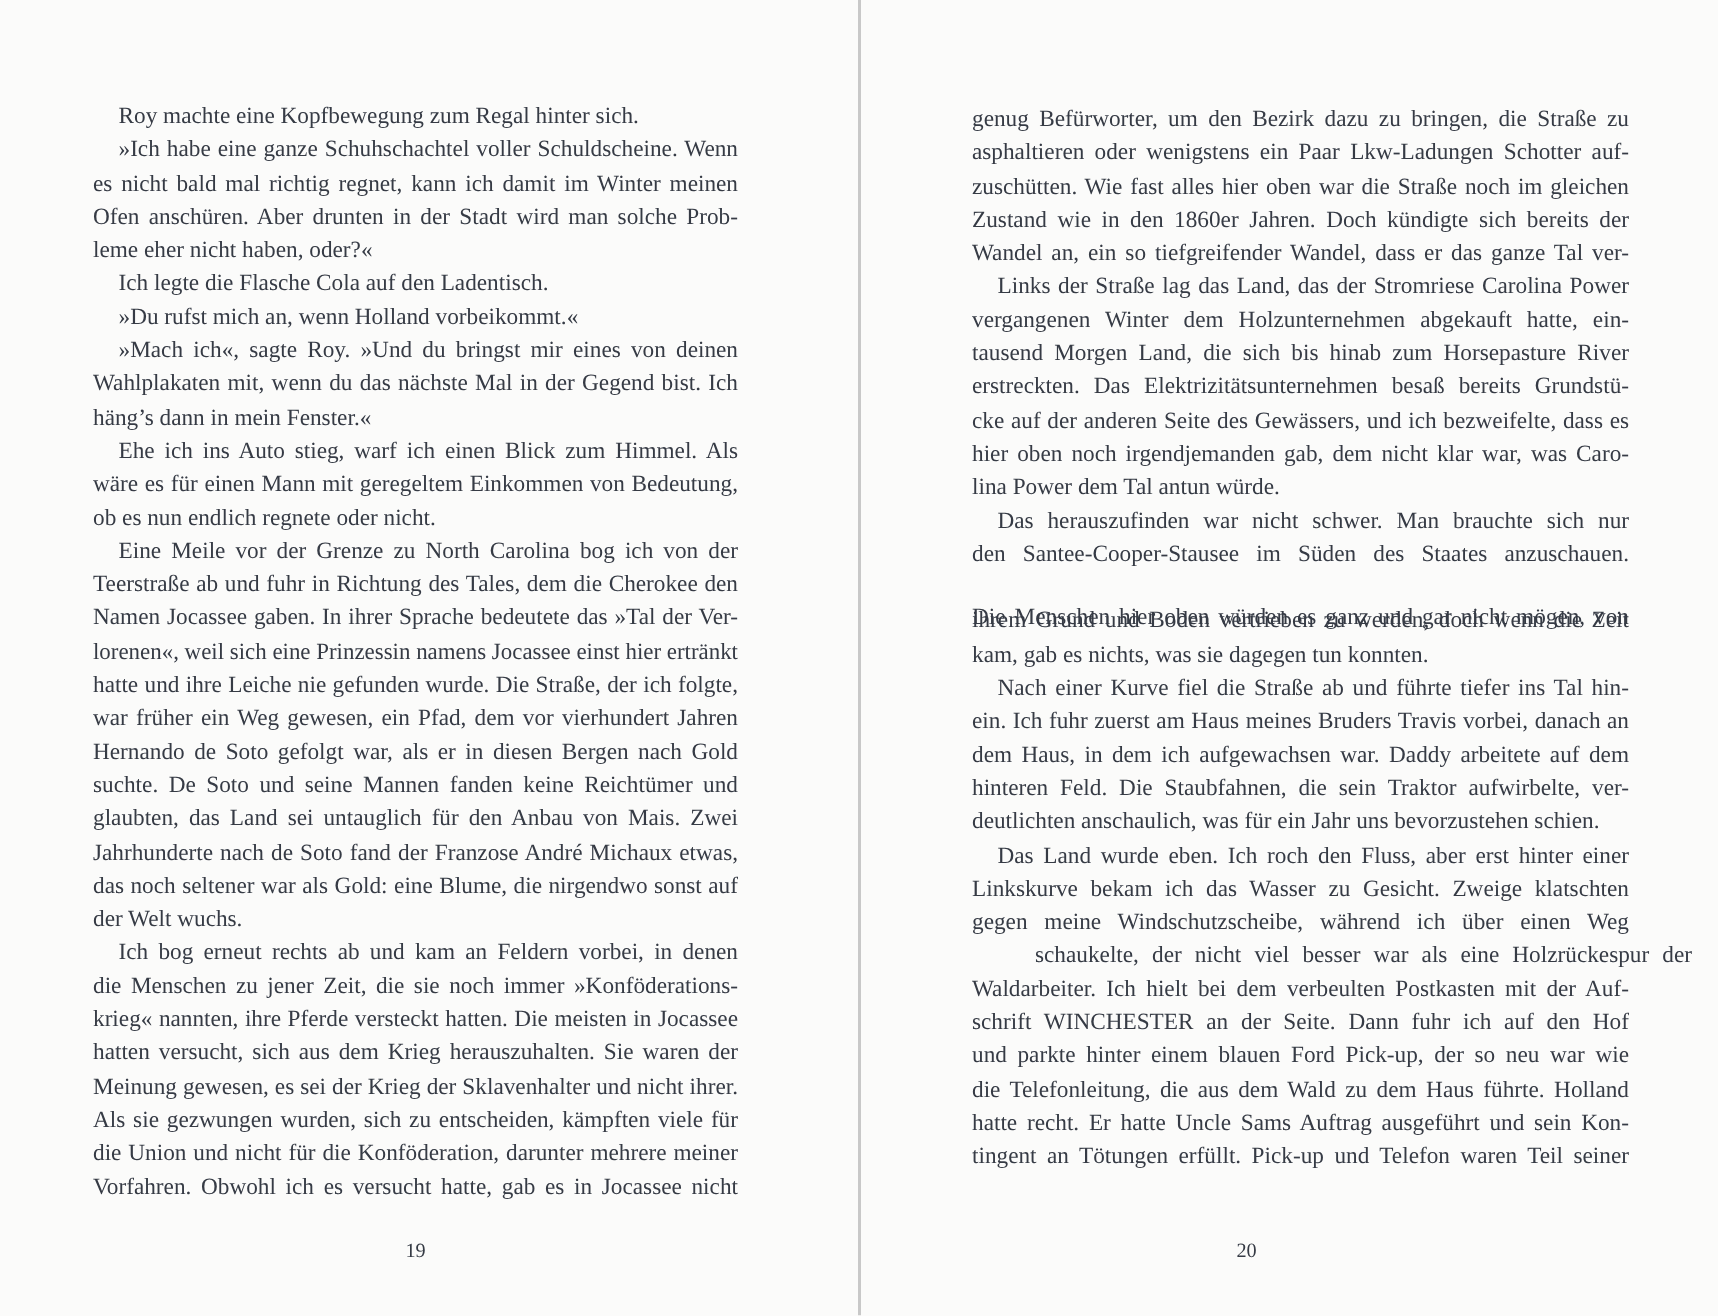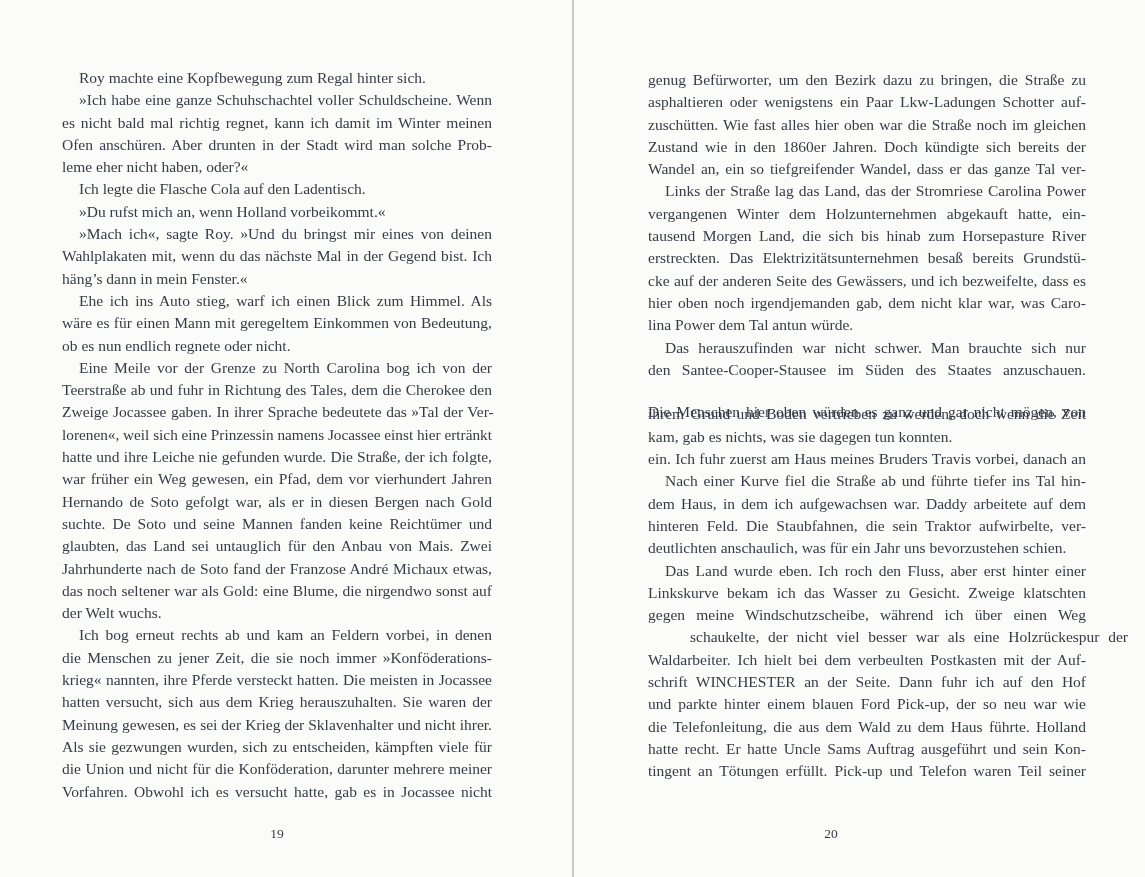--- a/index.html
+++ b/index.html
@@ -55,21 +55,21 @@
         <div class="line"><span class="ln ind">Ich legte die Flasche Cola auf den Ladentisch.</span></div>
         <div class="line"><span class="ln ind">»Du rufst mich an, wenn Holland vorbeikommt.«</span></div>
         <div class="line"><span class="ln ind just" style="word-spacing: 2.91406px;">»Mach ich«, sagte Roy. »Und du bringst mir eines von deinen</span></div>
         <div class="line"><span class="ln just" style="word-spacing: 0.973011px;">Wahlplakaten mit, wenn du das nächste Mal in der Gegend bist. Ich</span></div>
         <div class="line"><span class="ln">häng’s dann in mein Fenster.«</span></div>
         <div class="line"><span class="ln ind just" style="word-spacing: 2.67614px;">Ehe ich ins Auto stieg, warf ich einen Blick zum Himmel. Als</span></div>
         <div class="line"><span class="ln just" style="word-spacing: 0.524306px;">wäre es für einen Mann mit geregeltem Einkommen von Bedeutung,</span></div>
         <div class="line"><span class="ln">ob es nun endlich regnete oder nicht.</span></div>
         <div class="line"><span class="ln ind just" style="word-spacing: 2.83807px;">Eine Meile vor der Grenze zu North Carolina bog ich von der</span></div>
         <div class="line"><span class="ln just" style="word-spacing: 0.575284px;">Teerstraße ab und fuhr in Richtung des Tales, dem die Cherokee den</span></div>
-        <div class="line"><span class="ln just" style="word-spacing: 0.689063px;">Zweige Jocassee gaben. In ihrer Sprache bedeutete das »Tal der Ver-</span></div>
+        <div class="line"><span class="ln just" style="word-spacing: 0.689063px;">Namen Jocassee gaben. In ihrer Sprache bedeutete das »Tal der Ver-</span></div>
         <div class="line"><span class="ln just" style="transform: scaleX(0.985215);">lorenen«, weil sich eine Prinzessin namens Jocassee einst hier ertränkt</span></div>
         <div class="line"><span class="ln just" style="word-spacing: 0.355114px;">hatte und ihre Leiche nie gefunden wurde. Die Straße, der ich folgte,</span></div>
         <div class="line"><span class="ln just" style="word-spacing: 1.57656px;">war früher ein Weg gewesen, ein Pfad, dem vor vierhundert Jahren</span></div>
         <div class="line"><span class="ln just" style="word-spacing: 2.46875px;">Hernando de Soto gefolgt war, als er in diesen Bergen nach Gold</span></div>
         <div class="line"><span class="ln just" style="word-spacing: 3.10764px;">suchte. De Soto und seine Mannen fanden keine Reichtümer und</span></div>
         <div class="line"><span class="ln just" style="word-spacing: 2.79531px;">glaubten, das Land sei untauglich für den Anbau von Mais. Zwei</span></div>
         <div class="line"><span class="ln just" style="word-spacing: 0.814236px;">Jahrhunderte nach de Soto fand der Franzose André Michaux etwas,</span></div>
         <div class="line"><span class="ln just" style="word-spacing: 0.453125px;">das noch seltener war als Gold: eine Blume, die nirgendwo sonst auf</span></div>
         <div class="line"><span class="ln">der Welt wuchs.</span></div>
         <div class="line"><span class="ln ind just" style="word-spacing: 2.95597px;">Ich bog erneut rechts ab und kam an Feldern vorbei, in denen</span></div>
@@ -98,22 +98,22 @@
         <div class="line"><span class="ln just" style="word-spacing: 3.54688px;">tausend Morgen Land, die sich bis hinab zum Horsepasture River</span></div>
         <div class="line"><span class="ln just" style="word-spacing: 5.47813px;">erstreckten. Das Elektrizitätsunternehmen besaß bereits Grundstü-</span></div>
         <div class="line"><span class="ln just" style="word-spacing: 0.575284px;">cke auf der anderen Seite des Gewässers, und ich bezweifelte, dass es</span></div>
         <div class="line"><span class="ln just" style="word-spacing: 2.14062px;">hier oben noch irgendjemanden gab, dem nicht klar war, was Caro-</span></div>
         <div class="line"><span class="ln">lina Power dem Tal antun würde.</span></div>
         <div class="line"><span class="ln ind just" style="word-spacing: 5.33398px;">Das herauszufinden war nicht schwer. Man brauchte sich nur</span></div>
         <div class="line"><span class="ln just" style="word-spacing: 7.55469px;">den Santee-Cooper-Stausee im Süden des Staates anzuschauen.</span></div>
         <div class="line"><span class="ln just" style="word-spacing: 2.09659px; margin-top: 20px;">Die Menschen hier oben würden es ganz und gar nicht mögen, von</span></div>
         <div class="line"><span class="ln just" style="word-spacing: 2.52188px;">ihrem Grund und Boden vertrieben zu werden, doch wenn die Zeit</span></div>
         <div class="line"><span class="ln">kam, gab es nichts, was sie dagegen tun konnten.</span></div>
+        <div class="line"><span class="ln ind just" style="word-spacing: 1.91276px;">Nach einer Kurve fiel die Straße ab und führte tiefer ins Tal hin-</span></div>
         <div class="line"><span class="ln just" style="word-spacing: 0.491477px;">ein. Ich fuhr zuerst am Haus meines Bruders Travis vorbei, danach an</span></div>
-        <div class="line"><span class="ln ind just" style="word-spacing: 1.91276px;">Nach einer Kurve fiel die Straße ab und führte tiefer ins Tal hin-</span></div>
         <div class="line"><span class="ln just" style="word-spacing: 2.39531px;">dem Haus, in dem ich aufgewachsen war. Daddy arbeitete auf dem</span></div>
         <div class="line"><span class="ln just" style="word-spacing: 4.04883px;">hinteren Feld. Die Staubfahnen, die sein Traktor aufwirbelte, ver-</span></div>
         <div class="line"><span class="ln">deutlichten anschaulich, was für ein Jahr uns bevorzustehen schien.</span></div>
         <div class="line"><span class="ln ind just" style="word-spacing: 2.5483px;">Das Land wurde eben. Ich roch den Fluss, aber erst hinter einer</span></div>
         <div class="line"><span class="ln just" style="word-spacing: 4.52734px;">Linkskurve bekam ich das Wasser zu Gesicht. Zweige klatschten</span></div>
         <div class="line"><span class="ln just" style="word-spacing: 7.33705px;">gegen meine Windschutzscheibe, während ich über einen Weg</span></div>
         <div class="line"><span class="ln just" style="word-spacing: 4.86285px; margin-left: 42px;">schaukelte, der nicht viel besser war als eine Holzrückespur der</span></div>
         <div class="line"><span class="ln just" style="word-spacing: 2.98785px;">Waldarbeiter. Ich hielt bei dem verbeulten Postkasten mit der Auf-</span></div>
         <div class="line"><span class="ln just" style="word-spacing: 4.61406px;">schrift WINCHESTER an der Seite. Dann fuhr ich auf den Hof</span></div>
         <div class="line"><span class="ln just" style="word-spacing: 3.19176px;">und parkte hinter einem blauen Ford Pick-up, der so neu war wie</span></div>

